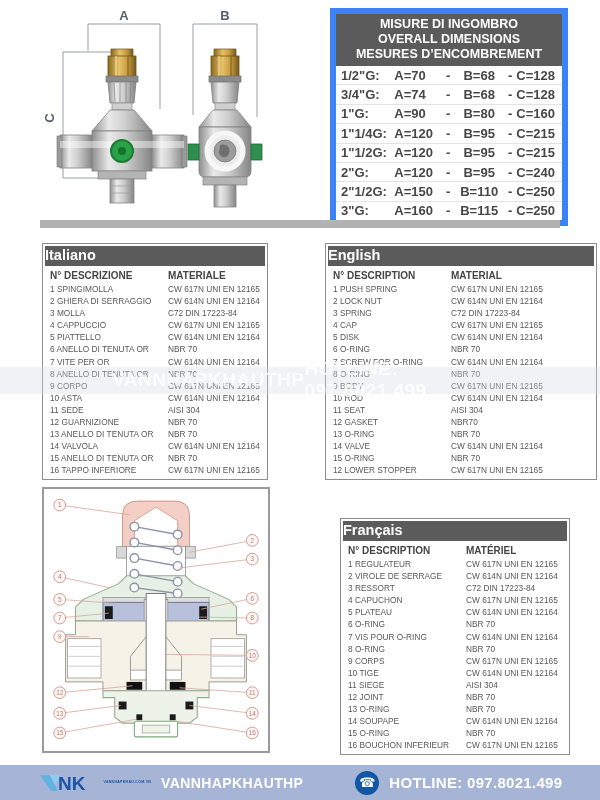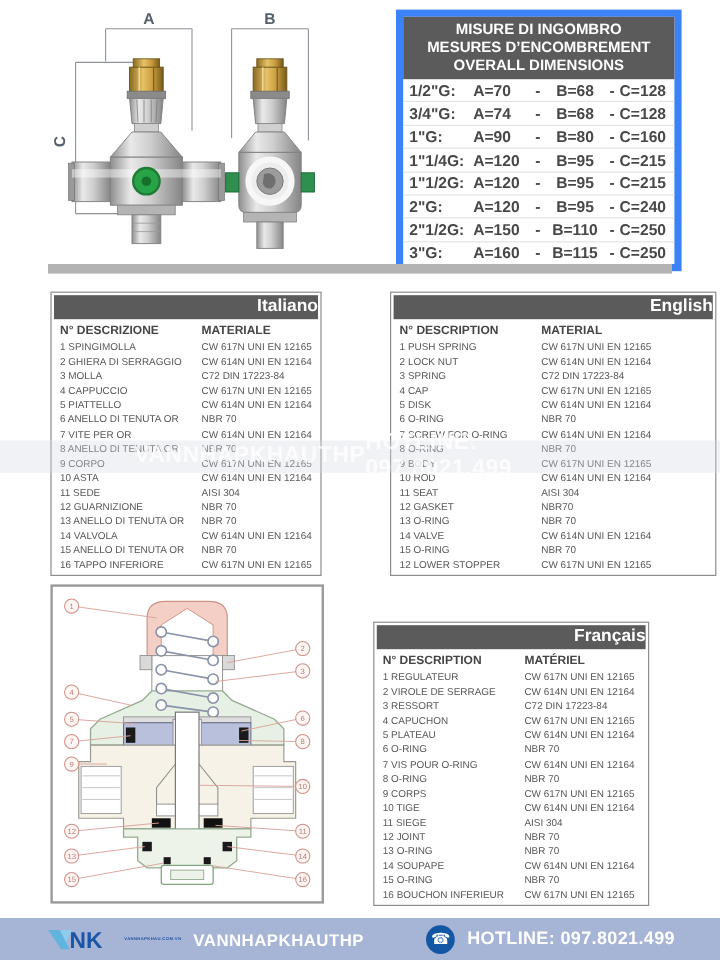--- a/index.html
+++ b/index.html
@@ -20,28 +20,28 @@
   .dim-a{width:50px;}
   .dim-dash{width:13px;text-align:center;}
   .dim-b{width:52px;text-align:center;}
   .dim-c{flex:1;text-align:left;padding-right:2px;}
 
   
   .divider{position:absolute;left:40px;top:220px;width:520px;height:8px;background:#b3b3b3;}
 
   
   .lang-table{position:absolute;background:#fff;border:1px solid #8d8d8d;padding:2px;box-sizing:border-box;}
-  .lt-title{background:#5b5b5b;color:#fff;font-weight:bold;font-size:14.5px;text-align:right;padding:1px 0 3px;}
+  .lt-title{background:#5b5b5b;color:#fff;font-weight:bold;font-size:14.5px;text-align:left;padding:1px 0 3px;}
   .lt-head{display:flex;font-weight:bold;color:#454545;font-size:10px;padding:4px 0 2px 5px;}
   .lt-row{display:flex;font-size:8.3px;color:#585858;line-height:12.1px;padding-left:5px;}
   .lt-d{flex:0 0 118px;}
   .lt-m{flex:1;}
   #t-ita{left:42px;top:243px;width:226px;}
   #t-eng{left:325px;top:243px;width:272px;}
-  #t-fra{left:311px;top:518px;width:230px;}
+  #t-fra{left:340px;top:518px;width:230px;}
 
   
   .drawing{position:absolute;left:42px;top:487px;width:228px;height:266px;
            border:2px solid #9a9a9a;box-sizing:border-box;background:#fff;}
 
   
   .watermark-band{position:absolute;left:0;top:367px;width:600px;height:27px;
                   background:rgba(214,218,226,0.35);pointer-events:none;}
   .watermark{position:absolute;left:112px;top:366px;width:392px;height:28px;display:flex;
              justify-content:space-between;align-items:center;font-weight:bold;font-size:19px;
@@ -135,22 +135,22 @@
         <path d="M190,140 q6,-2 9,3 q2,6 -3,9 q-5,1 -7,-4 Z" fill="#6f6f6f"></path>
         <rect x="173" y="172" width="44" height="8" fill="#b4b4b4" stroke="#858585" stroke-width="0.7"></rect>
         <rect x="184" y="180" width="22" height="22" fill="url(#met)" stroke="#858585" stroke-width="0.8"></rect>
       </g>
     </svg>
   </div>
 
   <div class="dims-table">
     <div class="dims-header">
       <div>MISURE DI INGOMBRO</div>
+      <div>OVERALL DIMENSIONS</div>
       <div>MESURES D’ENCOMBREMENT</div>
-      <div>OVERALL DIMENSIONS</div>
     </div>
     <div id="dims-rows">
         <div class="dim-row">
           <span class="dim-sz">1/2"G:</span>
           <span class="dim-a">A=70</span>
           <span class="dim-dash">-</span>
           <span class="dim-b">B=68</span>
           <span class="dim-dash">-</span>
           <span class="dim-c">C=128</span>
         </div>

